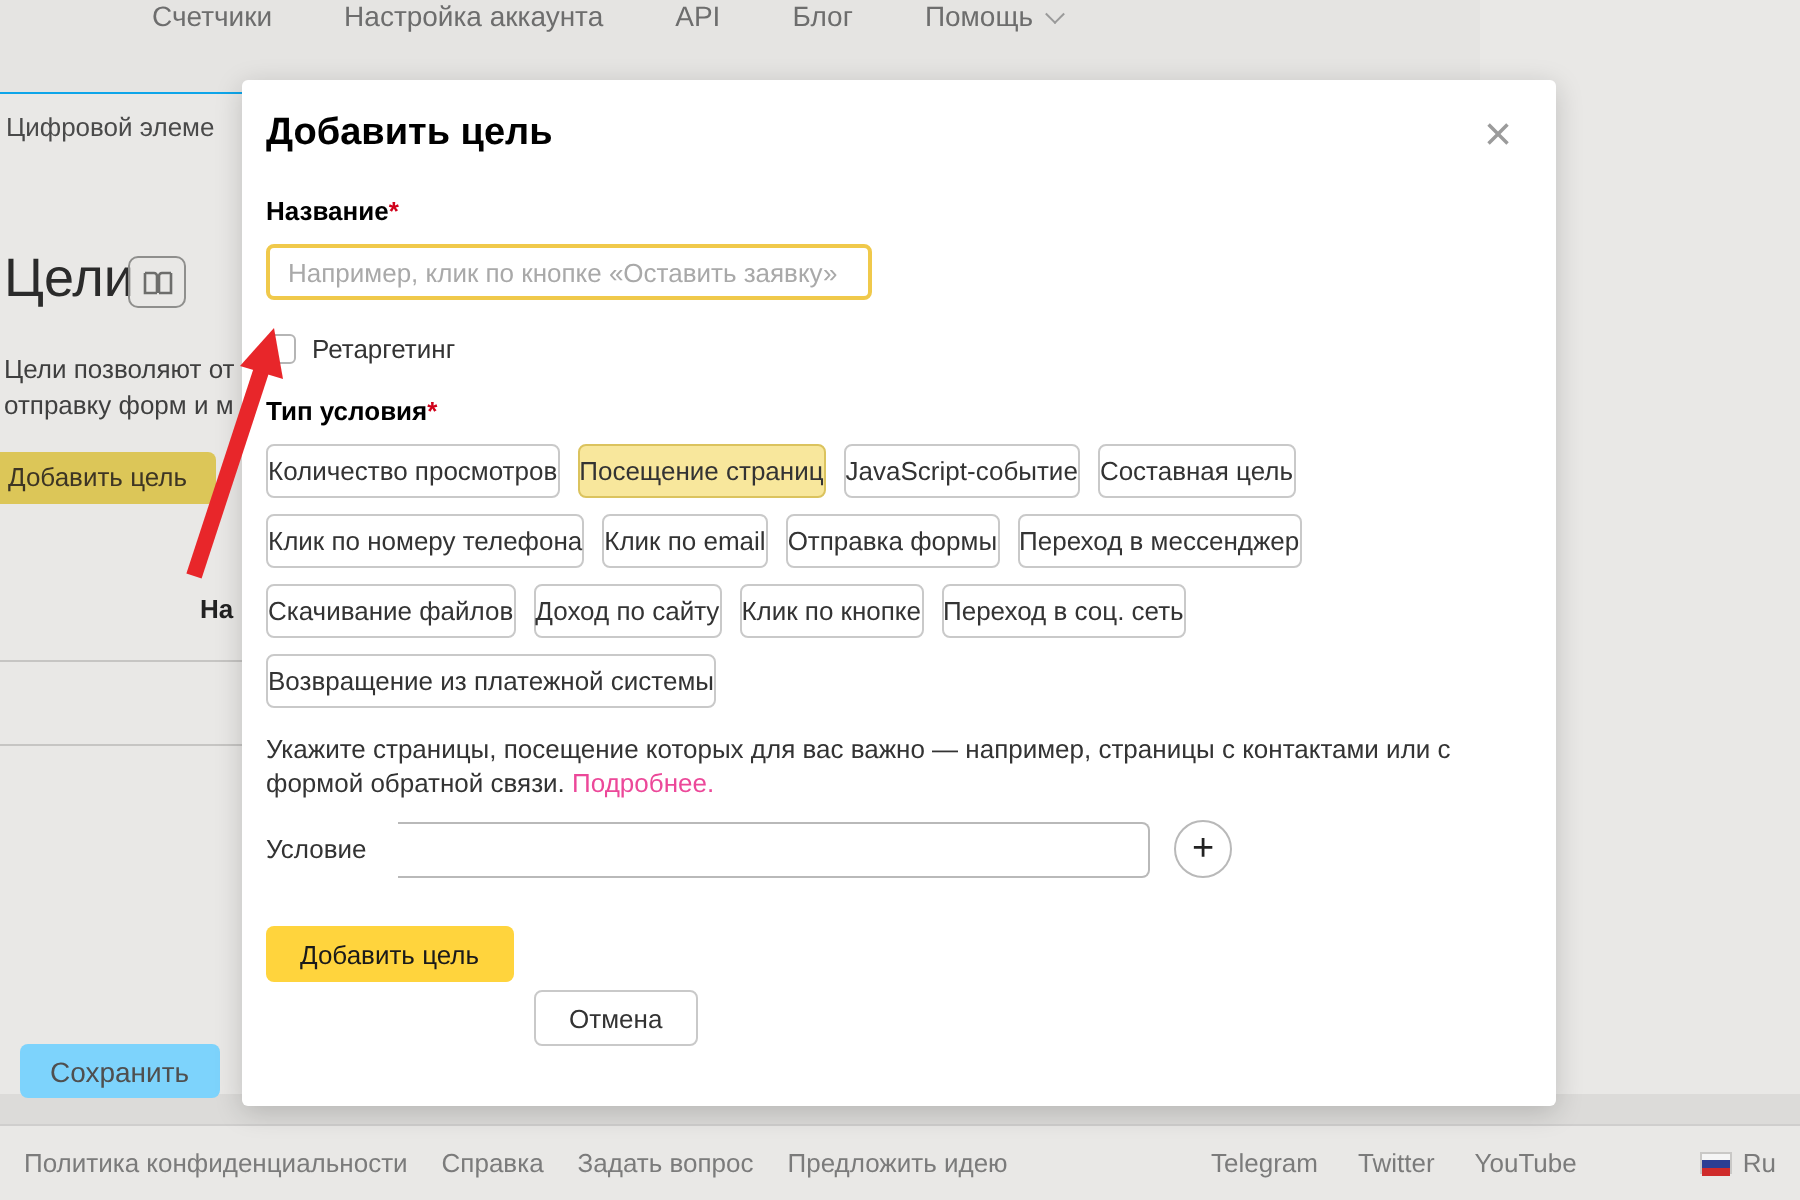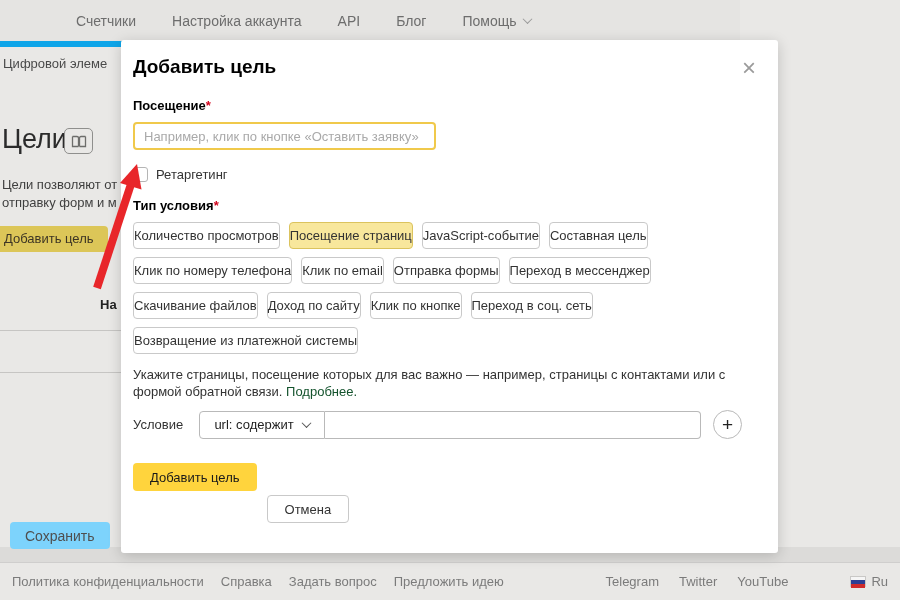--- a/index.html
+++ b/index.html
@@ -7,22 +7,22 @@
   body {
     font-family:"Liberation Sans", sans-serif;
     background:#e9e8e6;
     position:relative;
     font-size:13px;
     color:#333;
   }
   
   .topnav {
     position:absolute; left:0; top:0; width:740px; height:47px;
-    background:#e5e4e2; border-bottom:6px solid #0ea5e9;
-    display:flex; align-items:center; gap:36px; padding-left:76px;
+    background:#e5e4e2; border-bottom:1px solid #0ea5e9;
+    display:flex; align-items:flex-start; gap:36px; padding-left:76px;
     z-index:1;
   }
   .topnav .nav-item { color:#6d6d6d; font-size:14px; cursor:pointer; display:flex; align-items:center; gap:7px; }
   .chev {
     display:inline-block; width:7px; height:7px;
     border-right:1.5px solid #9a9a9a; border-bottom:1.5px solid #9a9a9a;
     transform:rotate(45deg) translate(-1px,-1px);
   }
   
   .bg-el { position:absolute; z-index:1; }
@@ -93,21 +93,21 @@
   }
   .type-label { margin-top:16px; }
   .type-grid { margin-top:8px; width:633px; display:flex; flex-wrap:wrap; gap:8px 9px; }
   .type-btn {
     height:27px; padding:0 0; background:#fff;
     border:1px solid #c9c9c9; border-radius:4px;
     font-family:"Liberation Sans", sans-serif; font-size:13px; color:#333; cursor:pointer;
   }
   .type-btn.sel { background:#f8e79c; border-color:#dbc35e; }
   .hint { margin-top:12px; width:640px; line-height:17px; color:#333; }
-  .hint a { color:#14532d; text-decoration:none; cursor:pointer; }
+  .hint a { color:#ec4899; text-decoration:none; cursor:pointer; }
   .cond-row { margin-top:10px; display:flex; align-items:center; height:29px; }
   .cond-label { width:66px; color:#333; }
   .cond-select {
     height:28px; width:126px; border:1px solid #b9b9b9; border-radius:4px 0 0 4px;
     display:flex; align-items:center; justify-content:center; gap:9px;
     background:#fff; cursor:pointer; color:#222;
   }
   .cond-select .chev { border-color:#555; }
   .cond-input {
     height:28px; width:376px; border:1px solid #b9b9b9; border-left:none;
@@ -172,21 +172,21 @@
 <div class="bg-el bg-line bg-line1"></div>
 <div class="bg-el bg-line bg-line2"></div>
 <button class="bg-el bg-save-btn">Сохранить</button>
 <div class="bottom-band"></div>
 
 <div class="modal">
   <div class="modal-title">Добавить цель</div>
   <button class="modal-close">×</button>
 
   <div class="fld-label">
-    <span>Посещение</span><span class="req">*</span>
+    <span>Название</span><span class="req">*</span>
   </div>
   <input class="name-input" type="text" placeholder="Например, клик по кнопке «Оставить заявку»" style="">
 
   <div class="check-row">
     <input type="checkbox" style="">
     <span>Ретаргетинг</span>
   </div>
 
   <div class="fld-label type-label">
     <span>Тип условия</span><span class="req">*</span>
@@ -208,24 +208,20 @@
     <button class="type-btn">Возвращение из платежной системы</button>
   </div>
 
   <p class="hint">
     <span>Укажите страницы, посещение которых для вас важно — например, страницы с контактами или с формой обратной связи.</span>
     <a>Подробнее.</a>
   </p>
 
   <div class="cond-row">
     <span class="cond-label">Условие</span>
-    <div class="cond-select">
-      <span>url: содержит</span>
-      <span class="chev"></span>
-    </div>
     <input class="cond-input" type="text" value="" style="">
     <button class="plus-btn">+</button>
   </div>
 
 
   <div class="action-row">
     <button class="submit-btn">Добавить цель</button>
     <button class="cancel-btn">Отмена</button>
   </div>
 </div>

